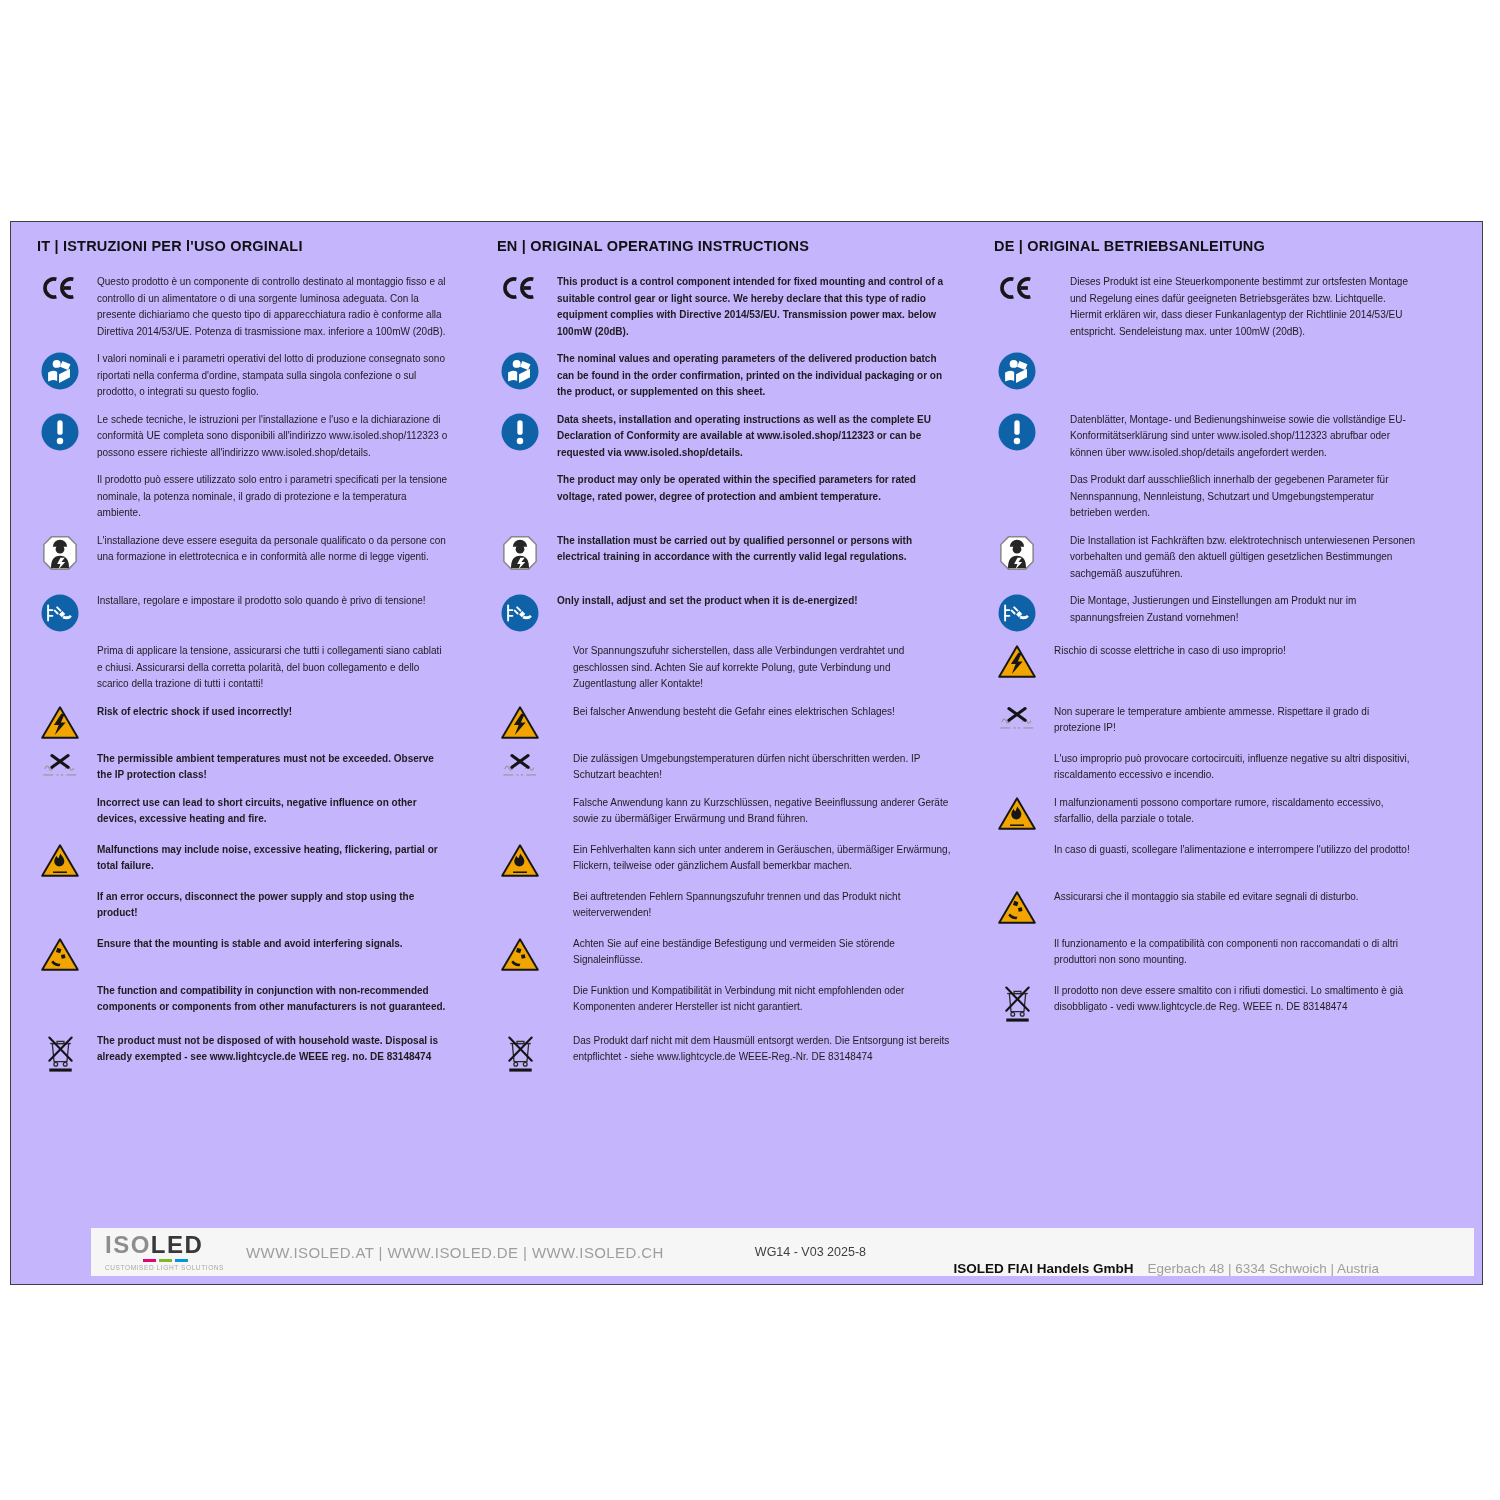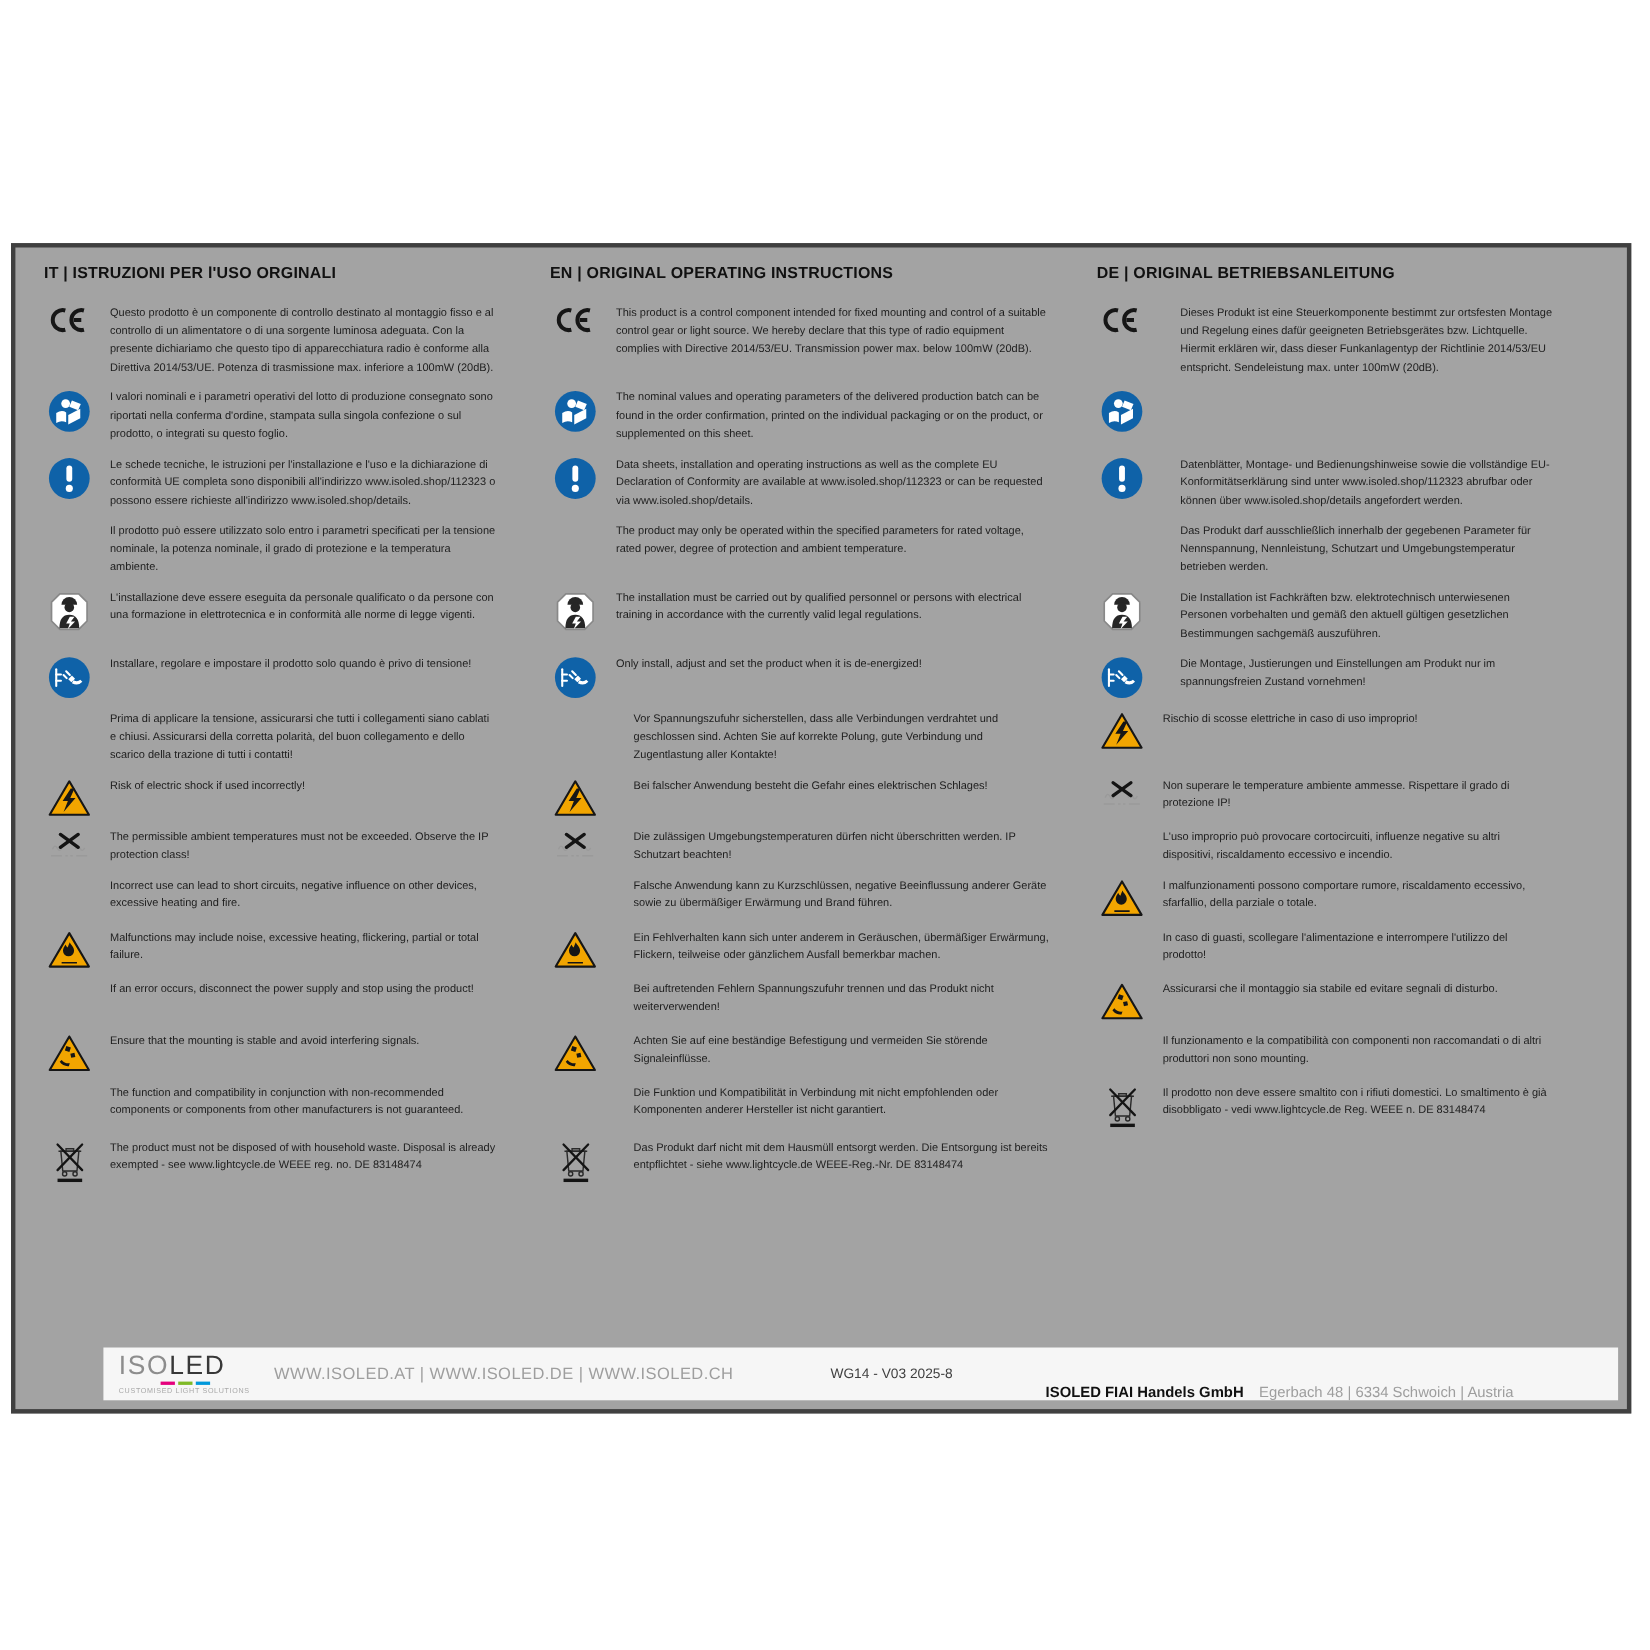--- a/index.html
+++ b/index.html
@@ -1,32 +1,32 @@
 <!DOCTYPE html>
 <html><head>
 <meta charset="utf-8">
 <style>
   html,body{margin:0;padding:0;background:#ffffff;}
   .page{position:relative;width:1500px;height:1500px;background:#ffffff;overflow:hidden;
         font-family:"Liberation Sans", sans-serif;}
   .sheet{position:absolute;left:10px;top:221px;width:1473px;height:1064px;box-sizing:border-box;
-         border:4px solid #404040;background:#a3a3a3;}
+         border:1px solid #404040;background:#c4b5fd;}
   .grid{display:grid;grid-template-columns:460px 497px 1fr;row-gap:11px;
         padding:16px 24px 0 26px;}
   .header-cell{font-size:14.5px;font-weight:bold;color:#111;letter-spacing:.2px;padding-bottom:9px;}
   .cell{display:grid;grid-template-columns:46px 1fr;column-gap:14px;align-items:start;}
   .cell.c0{padding-right:48px;}
-  .cell.c1{padding-right:46px;}
+  .cell.c1{padding-right:46px;font-weight:bold;}
   .cell.c2{column-gap:30px;padding-right:40px;}
   .cell p{margin:0;font-size:10px;line-height:16.5px;color:#1d1d1d;}
   .icon-cell{display:flex;justify-content:center;align-items:flex-start;padding-top:1px;min-height:1px;}
   .footer{position:absolute;left:80px;right:8px;bottom:8px;height:48px;background:#f6f6f6;
           display:flex;align-items:center;}
   .logo{margin-left:14px;line-height:1;}
-  .logo-word{font-size:24px;font-weight:normal;letter-spacing:1.5px;color:#8d8d8d;}
+  .logo-word{font-size:24px;font-weight:bold;letter-spacing:1.5px;color:#8d8d8d;}
   .logo-word .led{color:#383838;}
   .logo-bars{display:flex;gap:3px;margin:2px 0 3px 38px;}
   .logo-bars i{display:block;height:3px;width:13px;}
   .logo-tag{font-size:6.5px;color:#a9a9a9;letter-spacing:.6px;}
   .websites{margin-left:22px;font-size:15px;color:#9e9e9e;letter-spacing:.4px;white-space:nowrap;}
   .doc-code{position:absolute;left:48%;font-size:12.5px;color:#3f3f3f;white-space:nowrap;}
   .company{margin-left:auto;padding-right:95px;display:flex;align-items:baseline;gap:14px;white-space:nowrap;margin-top:32px;}
   .company .name{font-size:13.5px;font-weight:bold;color:#111;}
   .company .addr{font-size:13.5px;color:#9e9e9e;}
 </style>

